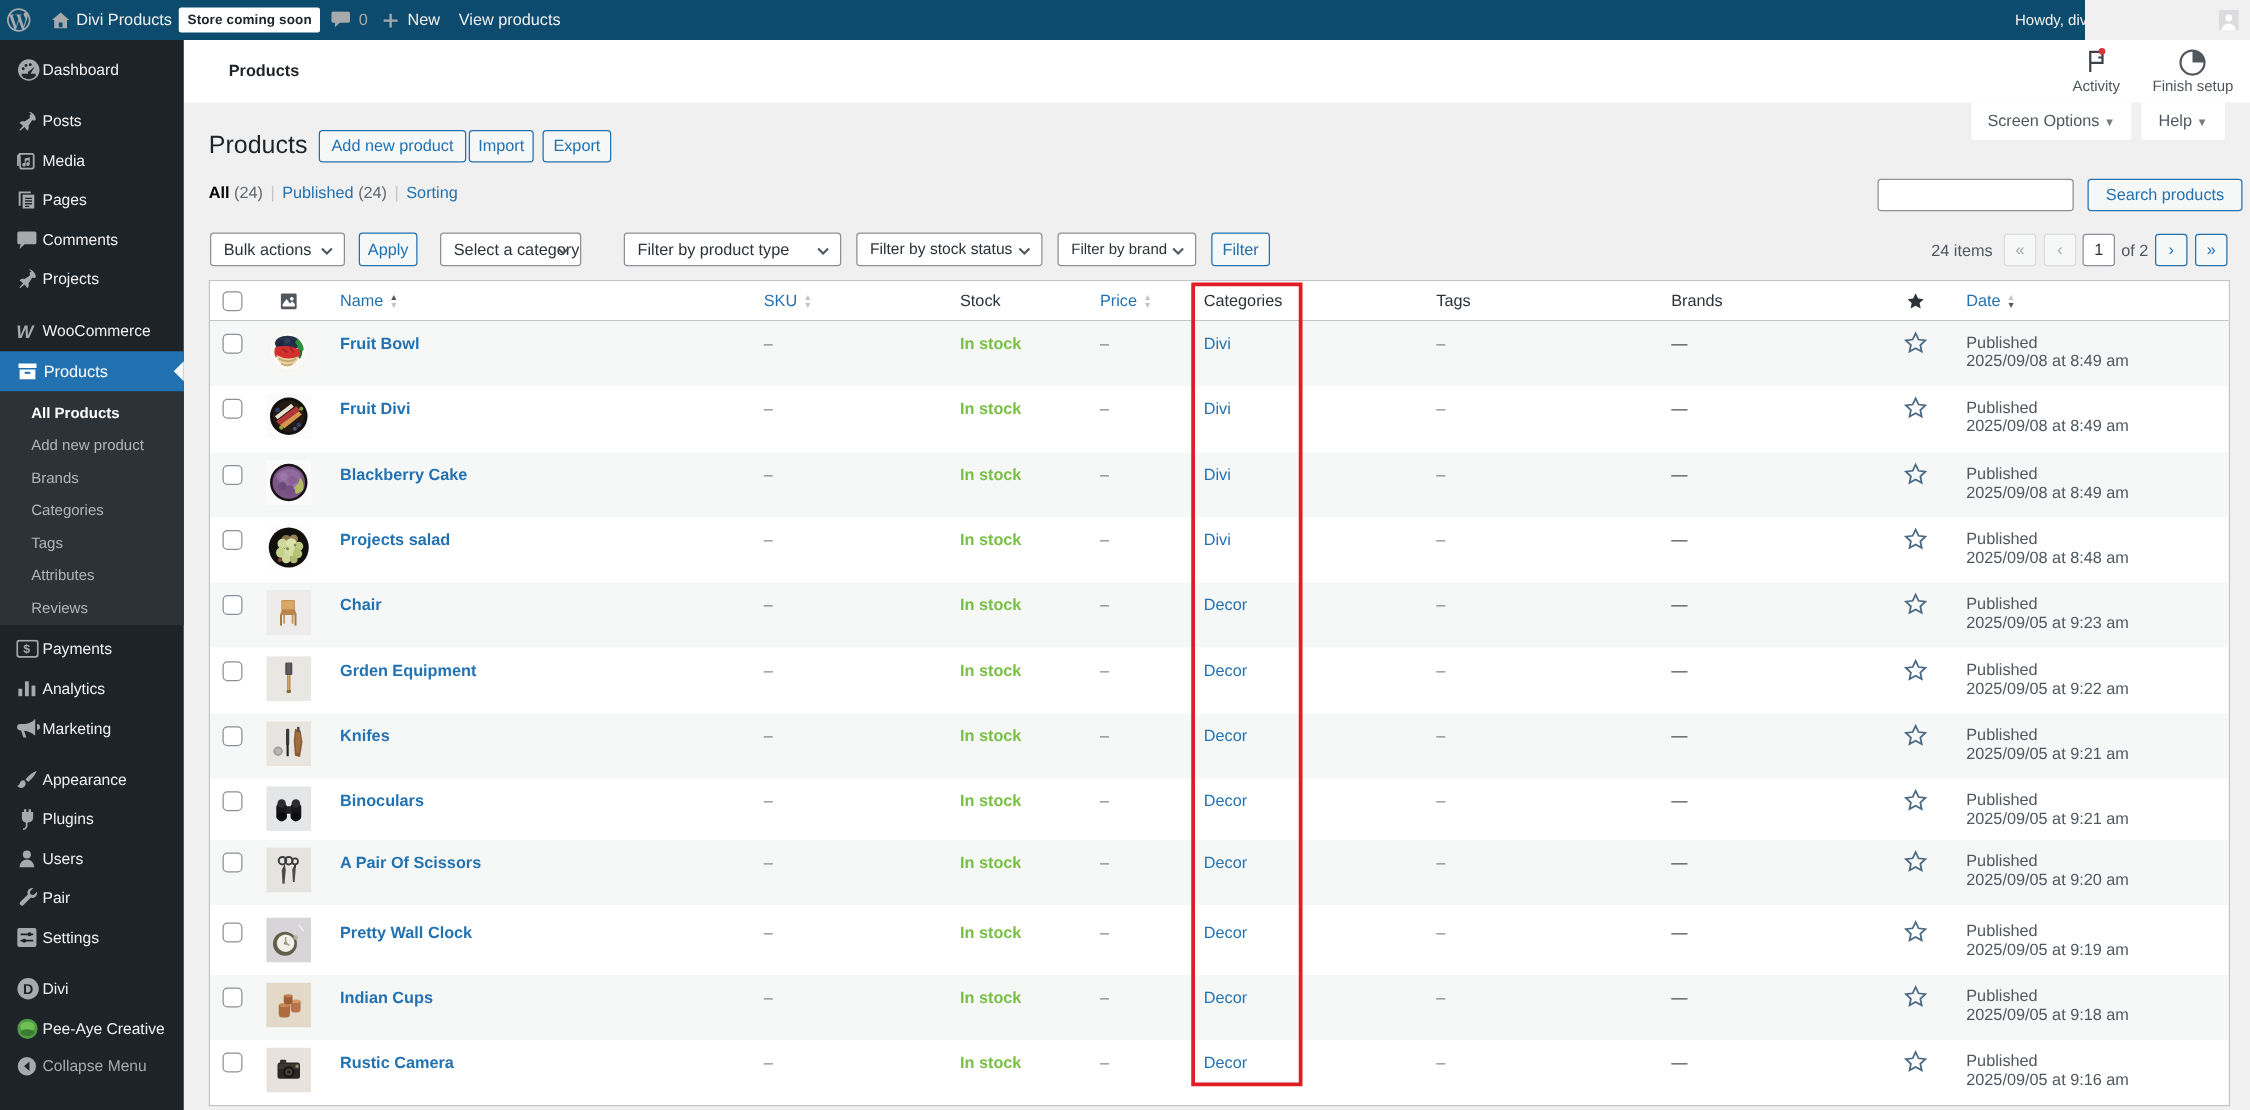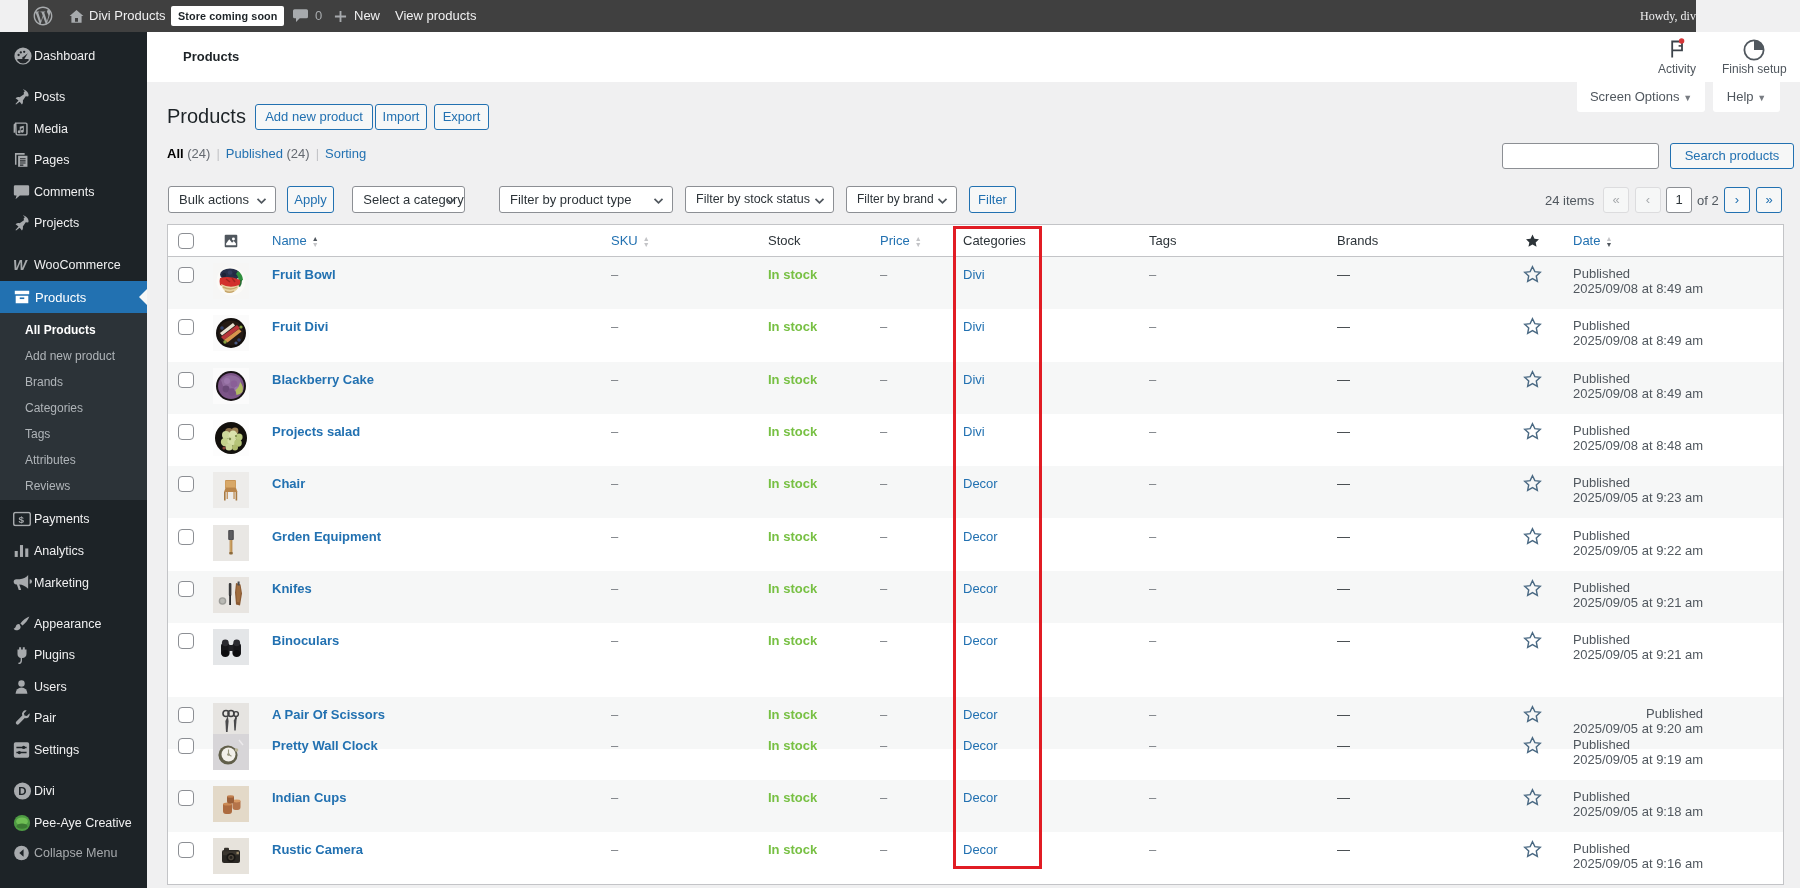--- a/index.html
+++ b/index.html
@@ -1,19 +1,19 @@
 <!DOCTYPE html>
 <html><head>
 <meta charset="utf-8">
 <style>
 * { margin:0; padding:0; box-sizing:border-box; }
 html,body { width:1800px; height:888px; overflow:hidden; }
 body { font-family:"Liberation Sans", sans-serif; background:#f0f0f1; position:relative; font-size:13px; color:#2c3338; }
 .abs { position:absolute; }
-#adminbar { position:absolute; left:0; top:0; width:1668px; height:32px; background:#404040; color:#f0f0f1; z-index:50;margin-left:28px; }
+#adminbar { position:absolute; left:0; top:0; width:1668px; height:32px; background:#0c4a6e; color:#f0f0f1; z-index:50; }
 #adminbar .it { position:absolute; top:0; height:32px; line-height:32px; white-space:nowrap; font-size:13px; }
 .soon { position:absolute; left:143px; top:6px; height:20px; line-height:20px; background:#fff; color:#1d2327; font-size:10.8px; font-weight:600; padding:0 7px; border-radius:2px; letter-spacing:0.1px; }
 #menu { position:absolute; left:0; top:32px; width:147px; height:856px; background:#1d2327; color:#f0f0f1; z-index:40; }
 .mi { position:absolute; left:0; width:147px; font-size:12.5px; }
 .mi .txt { position:absolute; left:34px; top:50%; transform:translateY(-50%); white-space:nowrap; }
 .mi svg { position:absolute; left:13px; top:50%; transform:translateY(-50%); }
 .smi { position:absolute; left:25px; font-size:12px; color:#b0b5b9; transform:translateY(-50%); white-space:nowrap; }
 #toolbar { position:absolute; left:147px; top:32px; width:1653px; height:50px; background:#fff; }
 .tab { position:absolute; top:82px; height:30px; background:#fff; font-size:13px; color:#50575e; text-align:center; line-height:30px; border-radius:0 0 3px 3px; }
 h1 { position:absolute; left:167px; top:105px; font-size:20px; font-weight:400; color:#1d2327; }
@@ -58,21 +58,21 @@
       </svg>
   </div>
   <div class="it" style="left:287px;color:#a7aaad;">0</div>
   <div class="it" style="left:306px;top:10px;height:12px;line-height:12px;">
     <svg width="13" height="13" viewBox="0 0 14 14">
         <path fill="#a7aaad" d="M6 1 h2 v5 h5 v2 h-5 v5 h-2 v-5 h-5 v-2 h5 Z"></path>
       </svg>
   </div>
   <div class="it" style="left:326px;">New</div>
   <div class="it" style="left:367px;">View products</div>
-  <div class="it" style="left:1612px;font-size:12px;font-family:Liberation Serif, serif;">Howdy, dividesignframework</div>
+  <div class="it" style="left:1612px;font-size:12px;">Howdy, dividesignframework</div>
   <div class="it" style="left:1775px;top:8px;height:16px;line-height:16px;">
     <svg width="16" height="16">
         <rect width="16" height="16" fill="#dcdcde"></rect>
         <circle cx="8" cy="6.2" r="2.7" fill="#fff"></circle>
         <path d="M2.5 16 a5.5 5.2 0 0 1 11 0 Z" fill="#fff"></path>
       </svg>
   </div>
 </div>
 <div id="menu">
 <div style="position:absolute;left:0;top:281px;width:147px;height:187px;background:#2c3338;"></div>
@@ -244,21 +244,21 @@
 <div class="abs" style="left:167px;top:146px;font-size:13px;color:#646970;">
   <span style="color:#000;font-weight:bold;">All</span> <span>(24)</span><span style="color:#c3c4c7;margin:0 6px;">|</span><span class="link">Published</span> <span>(24)</span><span style="color:#c3c4c7;margin:0 6px;">|</span><span class="link">Sorting</span>
 </div>
 <div class="srch" style="left:1502px;top:143px;width:157px;height:26px;"></div>
 <a class="btn" style="left:1670px;top:143px;width:124px;">Search products</a>
 
 <div class="sel" style="left:168px;width:108px;">Bulk actions<span class="car"><svg width="11" height="8" viewBox="0 0 11 8">
         <path d="M1.5 1.8 L5.5 5.8 L9.5 1.8" fill="none" stroke="#50575e" stroke-width="1.7"></path>
       </svg></span></div>
 <a class="btn" style="left:287px;top:186px;width:47px;height:27px;line-height:25px;">Apply</a>
-<div class="sel" style="left:352px;width:113px;text-align:center;">Select a category<span class="car"><svg width="11" height="8" viewBox="0 0 11 8">
+<div class="sel" style="left:352px;width:113px;">Select a category<span class="car"><svg width="11" height="8" viewBox="0 0 11 8">
         <path d="M1.5 1.8 L5.5 5.8 L9.5 1.8" fill="none" stroke="#50575e" stroke-width="1.7"></path>
       </svg></span></div>
 <div class="sel" style="left:499px;width:174px;">Filter by product type<span class="car"><svg width="11" height="8" viewBox="0 0 11 8">
         <path d="M1.5 1.8 L5.5 5.8 L9.5 1.8" fill="none" stroke="#50575e" stroke-width="1.7"></path>
       </svg></span></div>
 <div class="sel" style="left:685px;width:149px;font-size:12.5px;">Filter by stock status<span class="car"><svg width="11" height="8" viewBox="0 0 11 8">
         <path d="M1.5 1.8 L5.5 5.8 L9.5 1.8" fill="none" stroke="#50575e" stroke-width="1.7"></path>
       </svg></span></div>
 <div class="sel" style="left:846px;width:111px;font-size:12px;">Filter by brand<span class="car"><svg width="11" height="8" viewBox="0 0 11 8">
         <path d="M1.5 1.8 L5.5 5.8 L9.5 1.8" fill="none" stroke="#50575e" stroke-width="1.7"></path>
@@ -488,21 +488,21 @@
 <span class="cell instock" style="left:600px;top:10px;">In stock</span>
 <span class="cell dash" style="left:712px;top:10px;">–</span>
 <span class="cell link" style="left:795px;top:10px;">Decor</span>
 <span class="cell dash" style="left:981px;top:10px;">–</span>
 <span class="cell" style="left:1169px;top:10px;color:#32373c;">—</span>
 <span class="cell" style="left:1355px;top:8px;"><svg width="19" height="18" viewBox="0 0 20 19">
           <path fill="none" stroke="#4a6983" stroke-width="1.5" d="M10 1.8 l2.5 5.2 5.7.7 -4.2 3.9 1.1 5.6 -5.1-2.8 -5.1 2.8 1.1-5.6 -4.2-3.9 5.7-.7 Z"></path>
         </svg></span>
 <span class="cell datec" style="left:1405px;top:9px;color:#50575e;">Published<br>2025/09/05 at 9:21 am</span>
 </div>
-<div class="trow gray" style="top:472px;height:52.3px;text-align:right;">
+<div class="trow gray" style="top:447px;height:52.3px;">
 <span class="cb" style="top:10px;"></span>
 <span class="thumb" style="top:6px;"><svg width="36" height="36" viewBox="0 0 36 36">
           <rect width="36" height="36" fill="#e6e4e1"></rect>
           <circle cx="13" cy="10.5" r="3" fill="none" stroke="#3f3f41" stroke-width="1.6"></circle>
           <circle cx="18" cy="10.5" r="3" fill="none" stroke="#3f3f41" stroke-width="1.6"></circle>
           <path d="M14.8 13 l.8 5 -1 11 -1.6 0 -.6-11 Z" fill="#4a4a4c"></path>
           <path d="M22.8 13.5 m0 0 l.7 4 -0.8 10 -1.4 0 -.5-10 Z" fill="#4a4a4c"></path>
           <circle cx="23" cy="11" r="2.4" fill="none" stroke="#3f3f41" stroke-width="1.4"></circle>
           <rect x="22.2" y="13.5" width="1.6" height="3" fill="#3f3f41"></rect>
         </svg></span>

